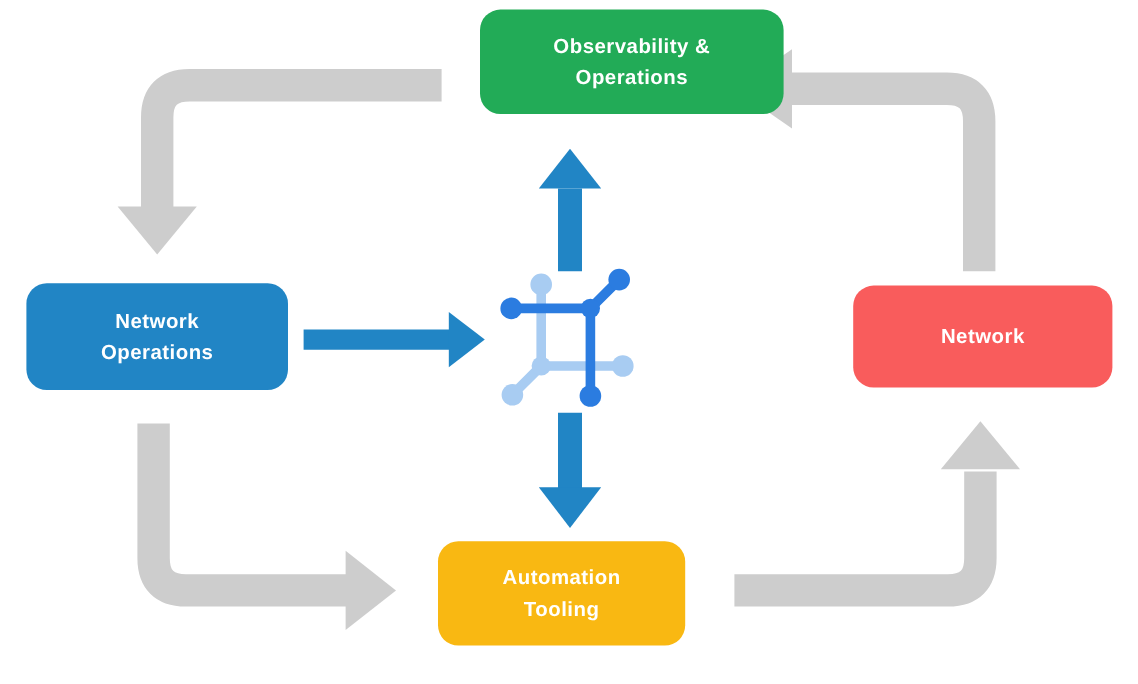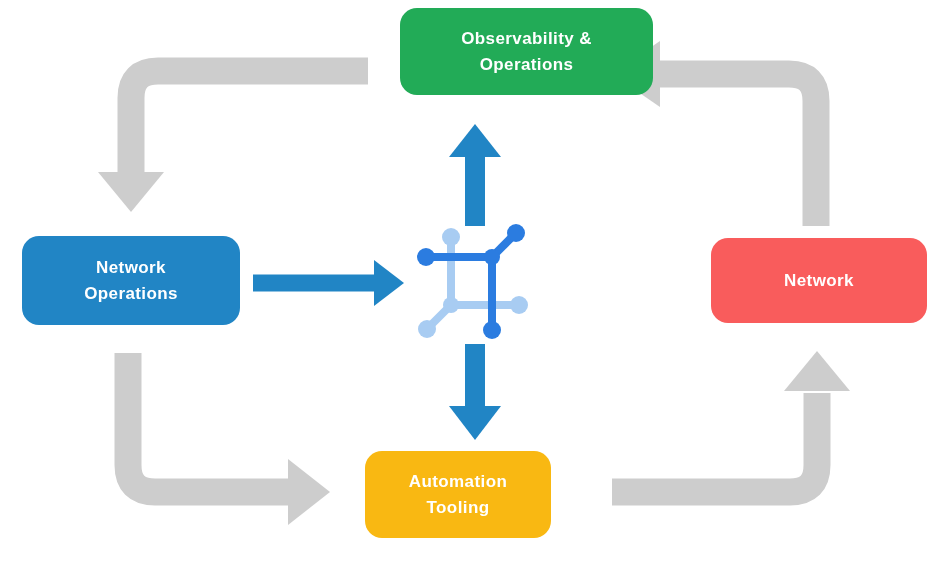--- a/index.html
+++ b/index.html
@@ -39,21 +39,21 @@
     color: var(--box_text, #fff);
     font-size: 17px;
     font-weight: 600;
     letter-spacing: 0.4px;
     line-height: 26px;
     text-align: center;
   }
   .box-observability  { left: 368px; top: 8px;  width: 253px; height: 87px; background: var(--green); margin-left: 32px; }
   .box-operations     { left: 22px;  top: 236px; width: 218px; height: 89px; background: var(--blue); }
   .box-infrastructure { left: 711px; top: 238px; width: 216px; height: 85px; background: var(--red); }
-  .box-automation     { left: 365px; top: 451px; width: 186px; height: 87px; background: var(--yellow); }
+  .box-automation     { left: 365px; top: 451px; width: 206px; height: 87px; background: var(--yellow); }
 </style>
 </head>
 <body>
 
 <div class="canvas">
 
   <svg class="diagram-svg" viewBox="0 0 948 570">
 
     <g>
       <path class="gray-shaft" d="M 368,71 L 158,71 Q 131,71 131,98 L 131,174"></path>

